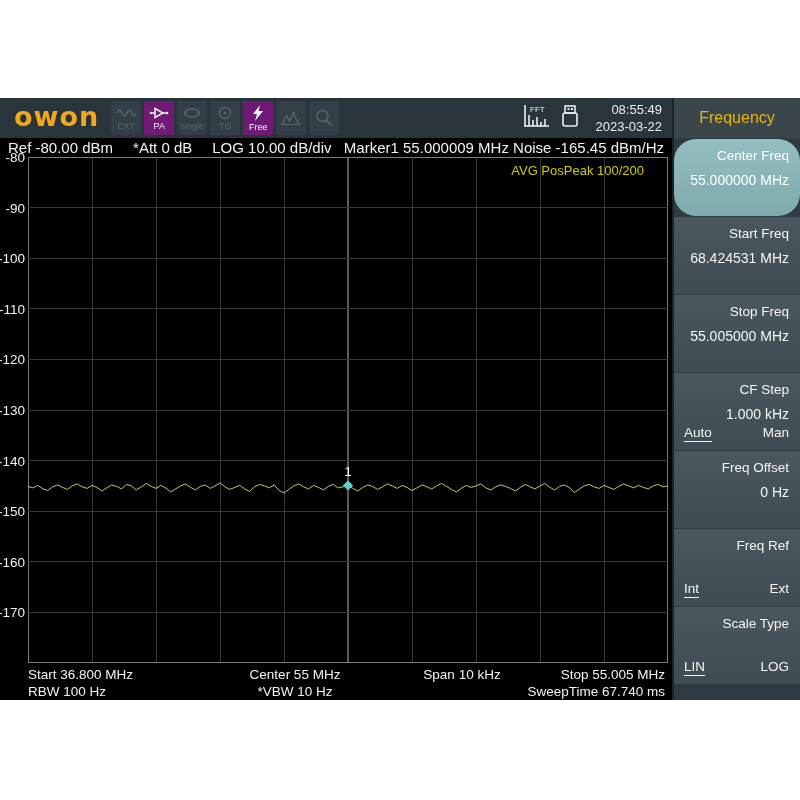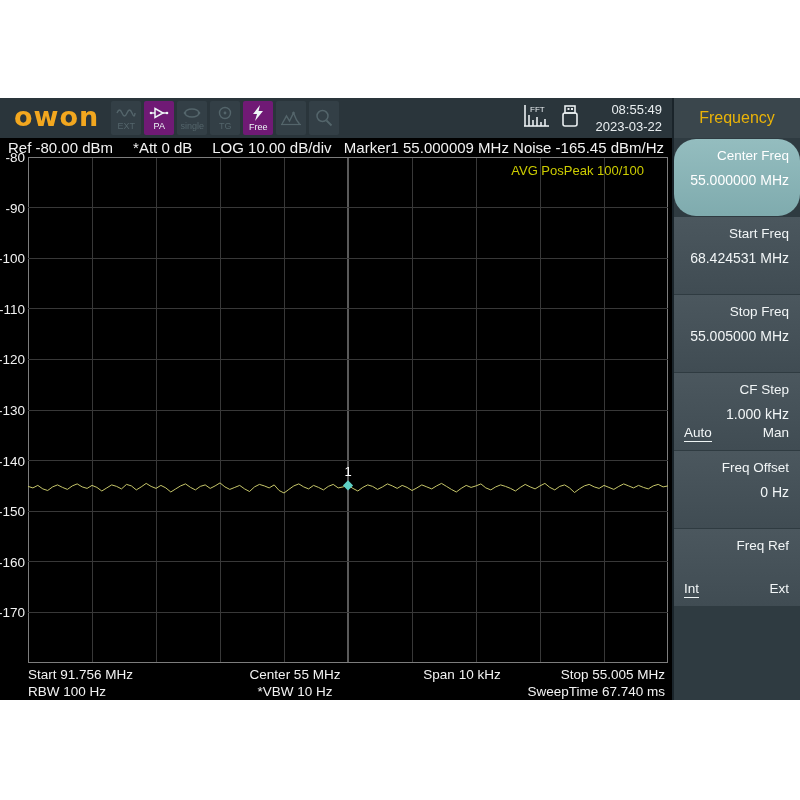--- a/index.html
+++ b/index.html
@@ -186,20 +186,27 @@
           <div class="sb-label">Freq Offset</div>
           <div class="sb-value">0 Hz</div>
         </div>
         <div class="side-btn">
           <div class="sb-label">Freq Ref</div>
           <div class="sb-toggle">
             <span class="opt sel">Int</span>
             <span class="opt">Ext</span>
           </div>
         </div>
+        <div class="side-btn">
+          <div class="sb-label">Scale Type</div>
+          <div class="sb-toggle">
+            <span class="opt sel">LIN</span>
+            <span class="opt">LOG</span>
+          </div>
+        </div>
       </div>
   </div>
 
   <div class="main">
     <div class="annotline">
       <div class="annot-left">
         <span>Ref -80.00 dBm</span>
         <span>*Att 0 dB</span>
         <span>LOG 10.00 dB/div</span>
       </div>
@@ -213,21 +220,21 @@
         <span class="ylab" style="top: 151.8px;">-110</span>
         <span class="ylab" style="top: 202.4px;">-120</span>
         <span class="ylab" style="top: 253px;">-130</span>
         <span class="ylab" style="top: 303.6px;">-140</span>
         <span class="ylab" style="top: 354.2px;">-150</span>
         <span class="ylab" style="top: 404.8px;">-160</span>
         <span class="ylab" style="top: 455.4px;">-170</span>
       </div>
 
     <div class="plotwrap">
-      <div class="avg-note">AVG PosPeak 100/100</div>
+      <div class="avg-note">AVG PosPeak 100/200</div>
       <svg id="plot" width="640" height="506" viewBox="0 0 640 506">
           <line x1="0" y1="0" x2="0" y2="506" stroke="#7d7d7d" stroke-width="1.5" shape-rendering="crispEdges"></line>
           <line x1="64" y1="0" x2="64" y2="506" stroke="#383838" stroke-width="1" shape-rendering="crispEdges"></line>
           <line x1="128" y1="0" x2="128" y2="506" stroke="#383838" stroke-width="1" shape-rendering="crispEdges"></line>
           <line x1="192" y1="0" x2="192" y2="506" stroke="#383838" stroke-width="1" shape-rendering="crispEdges"></line>
           <line x1="256" y1="0" x2="256" y2="506" stroke="#383838" stroke-width="1" shape-rendering="crispEdges"></line>
           <line x1="320" y1="0" x2="320" y2="506" stroke="#5a5a5a" stroke-width="2" shape-rendering="crispEdges"></line>
           <line x1="384" y1="0" x2="384" y2="506" stroke="#383838" stroke-width="1" shape-rendering="crispEdges"></line>
           <line x1="448" y1="0" x2="448" y2="506" stroke="#383838" stroke-width="1" shape-rendering="crispEdges"></line>
           <line x1="512" y1="0" x2="512" y2="506" stroke="#383838" stroke-width="1" shape-rendering="crispEdges"></line>
@@ -245,21 +252,21 @@
           <line x1="0" y1="455.4" x2="640" y2="455.4" stroke="#383838" stroke-width="1" shape-rendering="crispEdges"></line>
           <line x1="0" y1="506" x2="640" y2="506" stroke="#7d7d7d" stroke-width="1.5" shape-rendering="crispEdges"></line>
           <polyline points="0.0,329.4 4.9,330.9 9.8,328.4 14.8,331.9 19.7,333.5 24.6,329.9 29.5,327.9 34.5,330.4 39.4,332.4 44.3,328.9 49.2,326.9 54.2,329.9 59.1,331.4 64.0,328.4 68.9,330.4 73.8,334.0 78.8,330.9 83.7,327.9 88.6,329.4 93.5,331.9 98.5,327.4 103.4,328.9 108.3,332.9 113.2,329.9 118.2,326.4 123.1,329.4 128.0,331.4 132.9,328.4 137.8,330.9 142.8,335.0 147.7,331.9 152.6,328.9 157.5,326.9 162.5,330.4 167.4,332.9 172.3,329.4 177.2,327.9 182.2,331.4 187.1,328.9 192.0,325.9 196.9,329.9 201.8,332.4 206.8,330.4 211.7,328.4 216.6,331.9 221.5,334.5 226.5,329.9 231.4,327.4 236.3,328.9 241.2,330.9 246.2,327.9 251.1,333.5 256.0,336.0 260.9,332.4 265.8,328.9 270.8,326.9 275.7,329.9 280.6,331.9 285.5,328.4 290.5,330.4 295.4,332.9 300.3,329.4 305.2,327.4 310.2,330.9 315.1,329.9 320.0,328.4 324.9,331.4 329.8,334.0 334.8,330.4 339.7,327.9 344.6,329.4 349.5,332.4 354.5,329.9 359.4,326.9 364.3,328.9 369.2,331.4 374.2,328.4 379.1,330.4 384.0,333.5 388.9,330.9 393.8,327.9 398.8,329.9 403.7,331.9 408.6,328.9 413.5,326.4 418.5,329.4 423.4,332.4 428.3,335.0 433.2,331.4 438.2,328.4 443.1,330.4 448.0,328.9 452.9,326.9 457.8,330.9 462.8,332.9 467.7,329.9 472.6,327.9 477.5,329.4 482.5,331.4 487.4,334.0 492.3,330.4 497.2,327.4 502.2,329.9 507.1,331.9 512.0,328.9 516.9,326.4 521.8,330.4 526.8,332.9 531.7,329.4 536.6,327.9 541.5,330.9 546.5,335.5 551.4,331.9 556.3,328.9 561.2,327.4 566.2,329.9 571.1,331.4 576.0,328.4 580.9,330.4 585.8,332.4 590.8,329.4 595.7,326.9 600.6,328.9 605.5,330.9 610.5,328.4 615.4,330.4 620.3,331.9 625.2,328.9 630.2,327.4 635.1,329.9 640.0,328.9" fill="none" stroke="#c6c66a" stroke-width="1"></polyline>
           <rect x="316.4" y="324.794" width="7.2" height="7.2" fill="#5ed0c5" transform="rotate(45 320 328.394)"></rect>
           <text x="320" y="319.394" fill="#ffffff" font-size="13" text-anchor="middle" font-family="Liberation Sans, sans-serif">1</text>
         </svg>
     </div>
 
     <div class="statusbar">
       <div class="r1">
-        <span class="st-left">Start 91.756 MHz</span>
+        <span class="st-left">Start 36.800 MHz</span>
         <span class="st-center">Center 55 MHz</span>
         <span class="st-span">Span 10 kHz</span>
         <span class="st-right">Stop 55.005 MHz</span>
       </div>
       <div class="r2">
         <span class="st-left">RBW 100 Hz</span>
         <span class="st-center">*VBW 10 Hz</span>
         <span class="st-right">SweepTime 67.740 ms</span>
       </div>
     </div>

